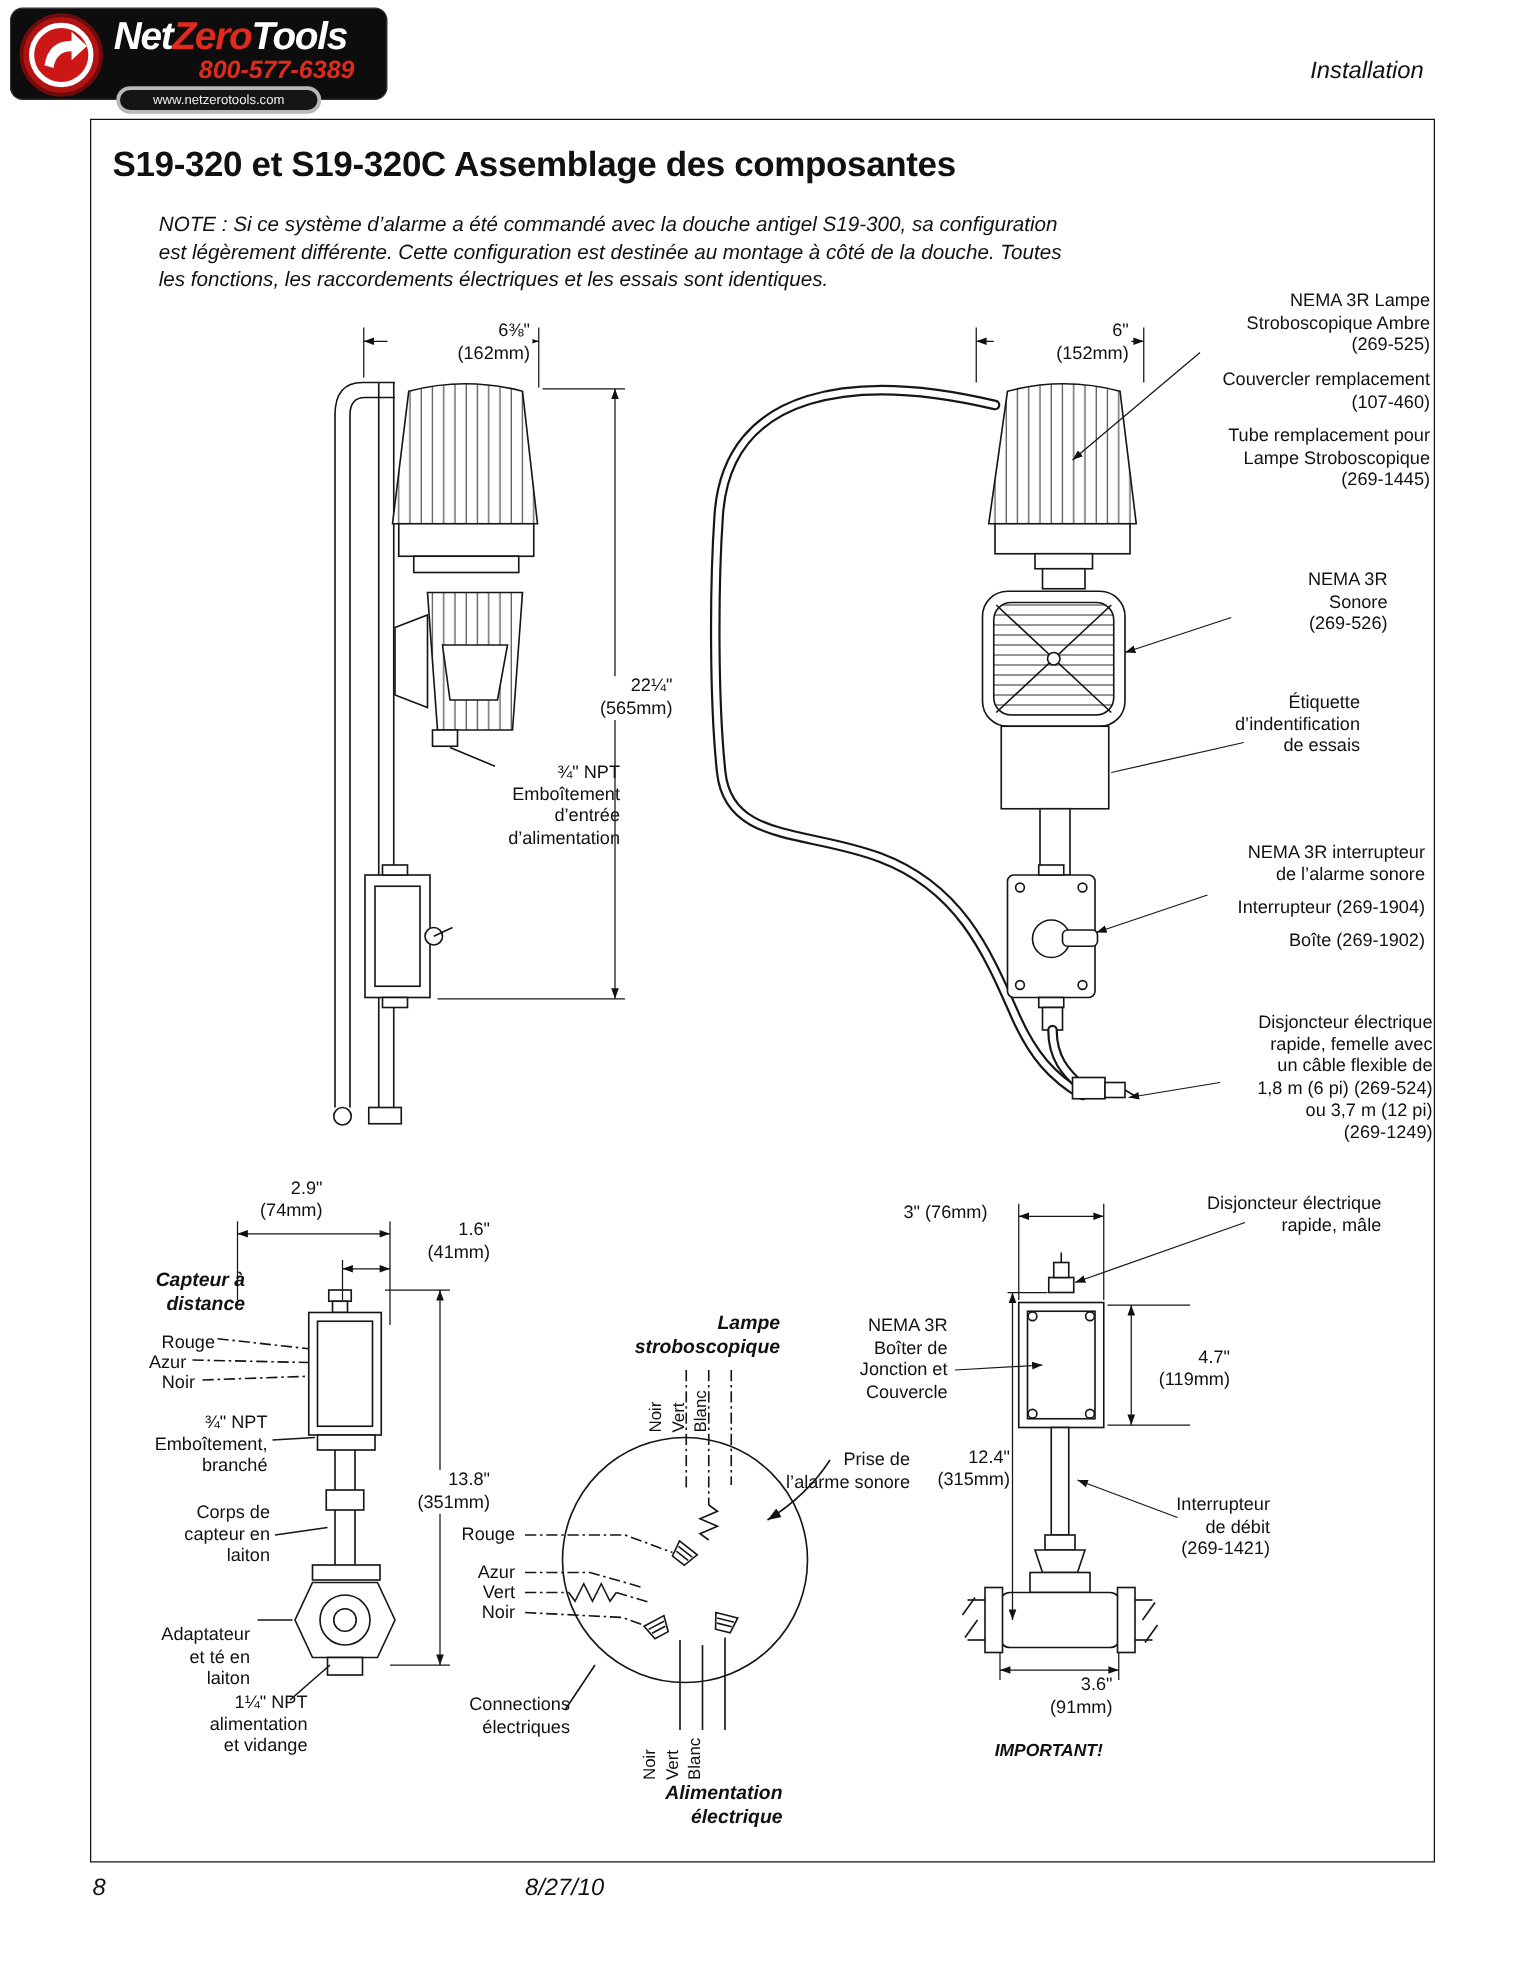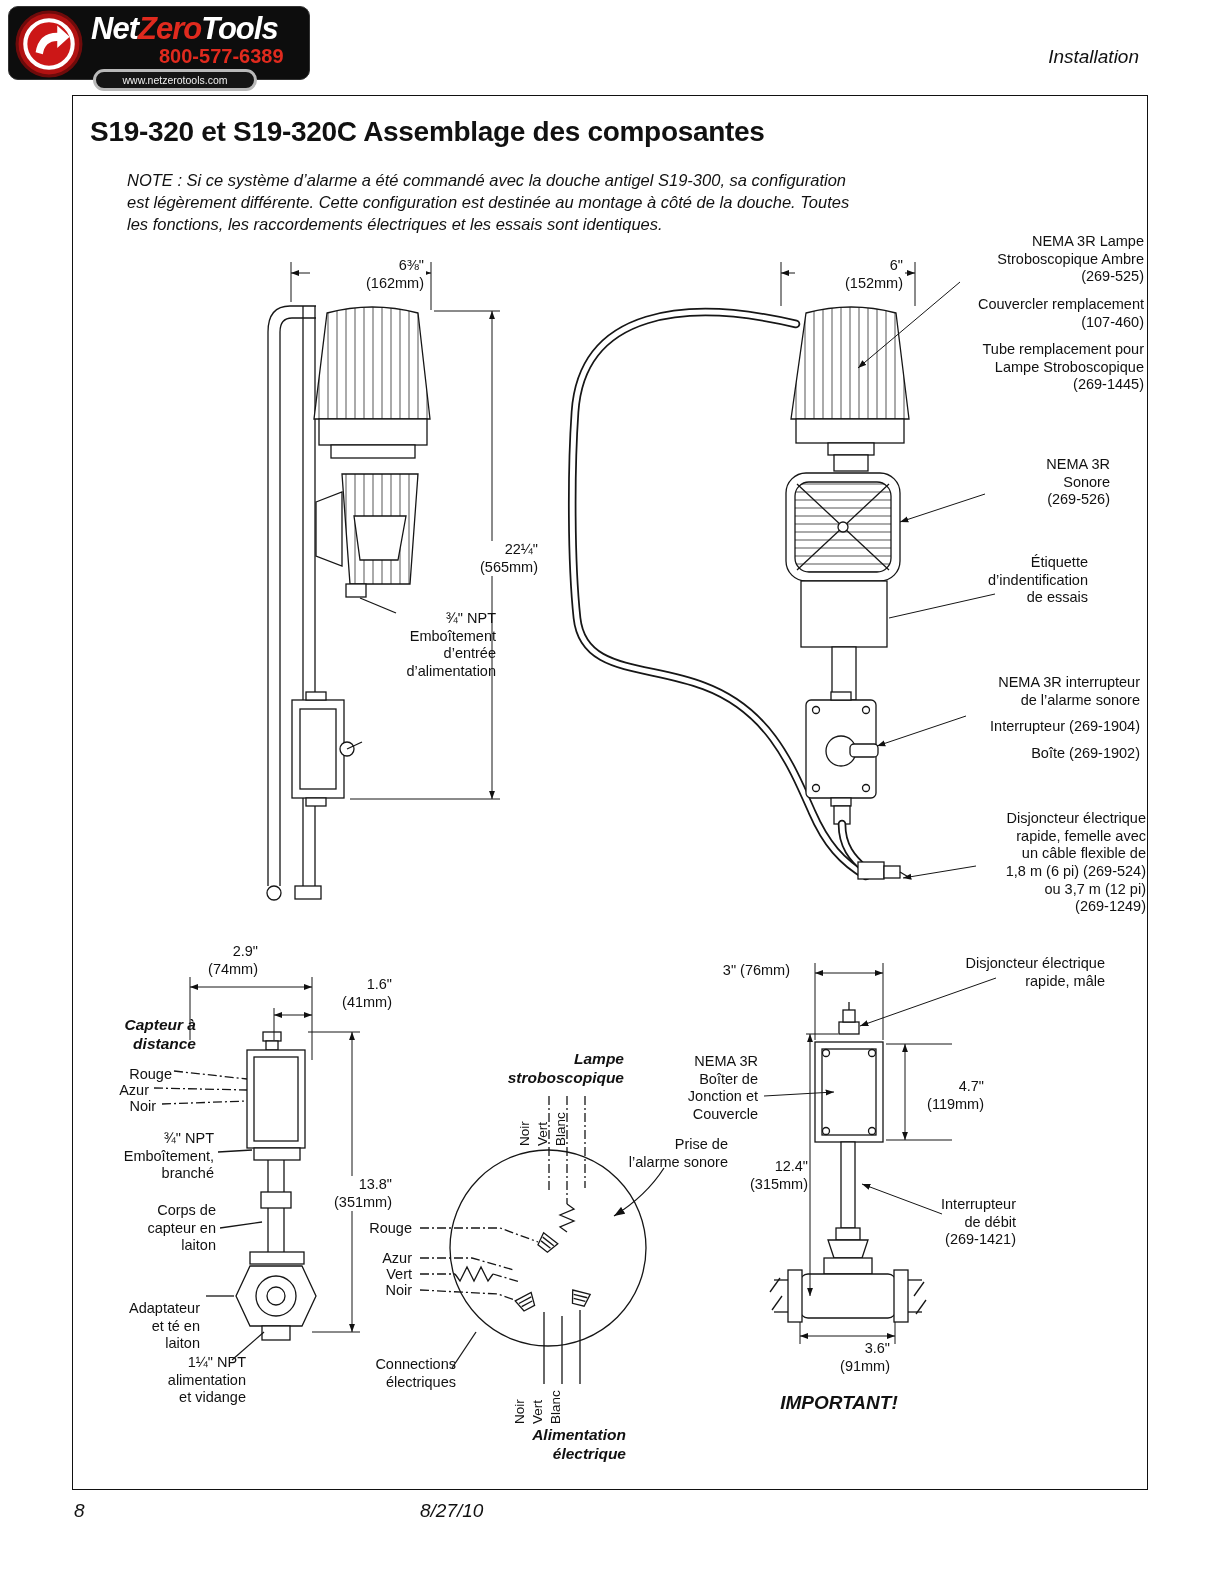--- a/index.html
+++ b/index.html
@@ -8,21 +8,21 @@
         font-family:"Liberation Sans",sans-serif;color:#111;overflow:hidden}
 
   
   .logo{position:absolute;left:8px;top:6px;width:302px;height:74px;background:#0d0d0d;
         border-radius:10px;border:1px solid #333}
   .logo-badge{position:absolute;left:6px;top:3px;width:68px;height:68px}
   .brand{position:absolute;left:82px;top:4px;font-weight:bold;font-style:italic;
          font-size:31px;letter-spacing:-1px;color:#fff;white-space:nowrap}
   .brand .z{color:#e02a1e}
   .phone{position:absolute;left:150px;top:38px;color:#e02a1e;font-weight:bold;
-         font-size:20px;white-space:nowrap}
+         font-style:italic;font-size:20px;white-space:nowrap}
   .site{position:absolute;left:84px;top:62px;width:164px;height:22px;border:3px solid #b9b9b9;
         border-radius:12px;background:#151515;color:#eee;font-size:10.5px;text-align:center;
         line-height:16px;white-space:nowrap}
   .installation{position:absolute;right:86px;top:46px;font-style:italic;font-size:19px}
 
   
   .frame{position:absolute;left:72px;top:95px;width:1076px;height:1395px;border:1.6px solid #111}
   .title{position:absolute;left:90px;top:116px;font-size:28px;font-weight:bold;letter-spacing:-.3px}
   .note{position:absolute;left:127px;top:170px;font-style:italic;font-size:16.5px;
         line-height:1.33;white-space:pre-line}
@@ -31,21 +31,21 @@
   .art{position:absolute;left:0;top:0}
   .lbl{position:absolute;font-size:14.5px;line-height:1.22;color:#111;
        white-space:pre-line;text-align:right}
   .lbl.bg{background:#fff;padding:0 2px}
   .lbl.right{text-align:right}
   .lbl.bold-it{font-weight:bold;font-style:italic;font-size:15.5px}
   .vlabel{position:absolute;transform:rotate(-90deg);transform-origin:0 100%;
           font-size:13.5px;height:16px;line-height:16px;white-space:nowrap}
   .important{position:absolute;left:666px;top:1392px;width:346px;text-align:center;
              font-weight:bold;font-style:italic}
-  .important .t{font-size:19px}
+  .important .t{font-size:14px}
   .important .b{font-size:16px;white-space:pre-line;line-height:1.28}
 
   
   .pageno{position:absolute;left:74px;top:1500px;font-size:19px;font-style:italic}
   .date{position:absolute;left:420px;top:1500px;font-size:19px;font-style:italic}
 </style>
 </head>
 <body>
 
 <div class="page">
@@ -322,21 +322,21 @@
 laiton</div>
   <div class="lbl" style="left:78px;top:1300px;width:122px">Adaptateur
 et té en
 laiton</div>
   <div class="lbl" style="left:124px;top:1354px;width:122px">1¼" NPT
 alimentation
 et vidange</div>
 
   <div class="lbl bold-it" style="left:454px;top:1050px;width:170px">Lampe
 stroboscopique</div>
-  <div class="lbl" style="left:606px;top:1136px;width:122px">Prise de
+  <div class="lbl" style="left:606px;top:1160px;width:122px">Prise de
 l’alarme sonore</div>
   <div class="vlabel" style="left:533px;top:1130px">Noir</div>
   <div class="vlabel" style="left:551px;top:1130px">Vert</div>
   <div class="vlabel" style="left:569px;top:1130px">Blanc</div>
   <div class="lbl right" style="left:352px;top:1220px;width:60px">Rouge</div>
   <div class="lbl right" style="left:362px;top:1250px;width:50px">Azur</div>
   <div class="lbl right" style="left:360px;top:1266px;width:52px">Vert</div>
   <div class="lbl right" style="left:358px;top:1282px;width:54px">Noir</div>
   <div class="lbl" style="left:338px;top:1356px;width:118px">Connections
 électriques</div>

